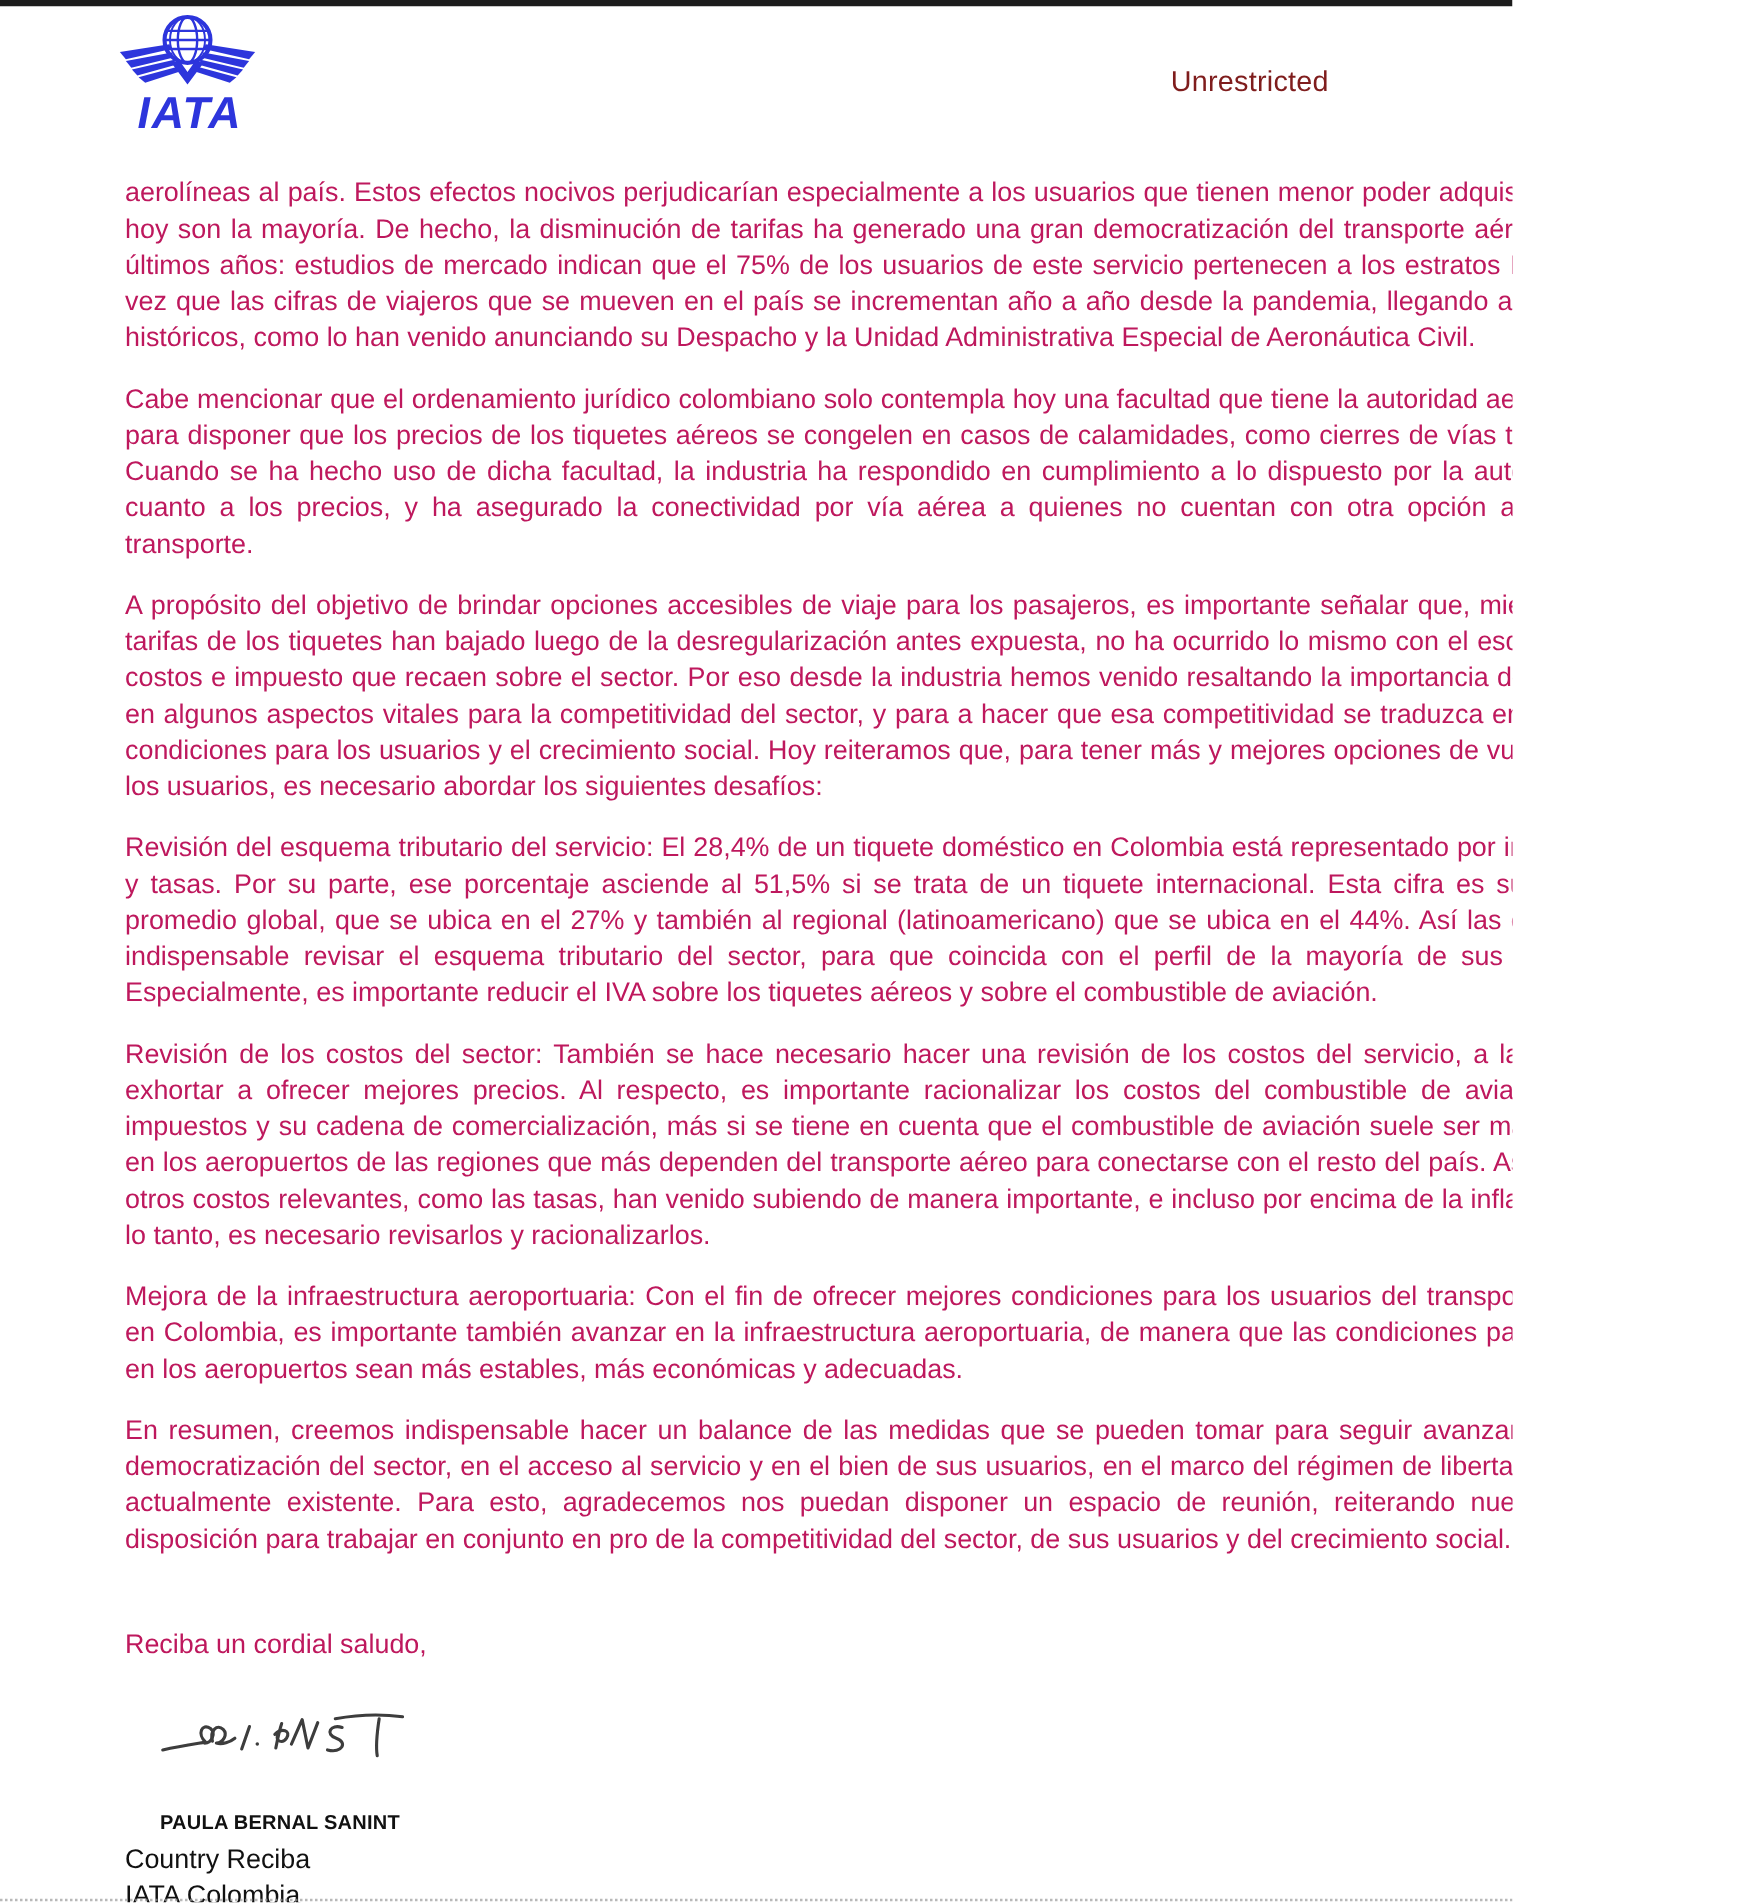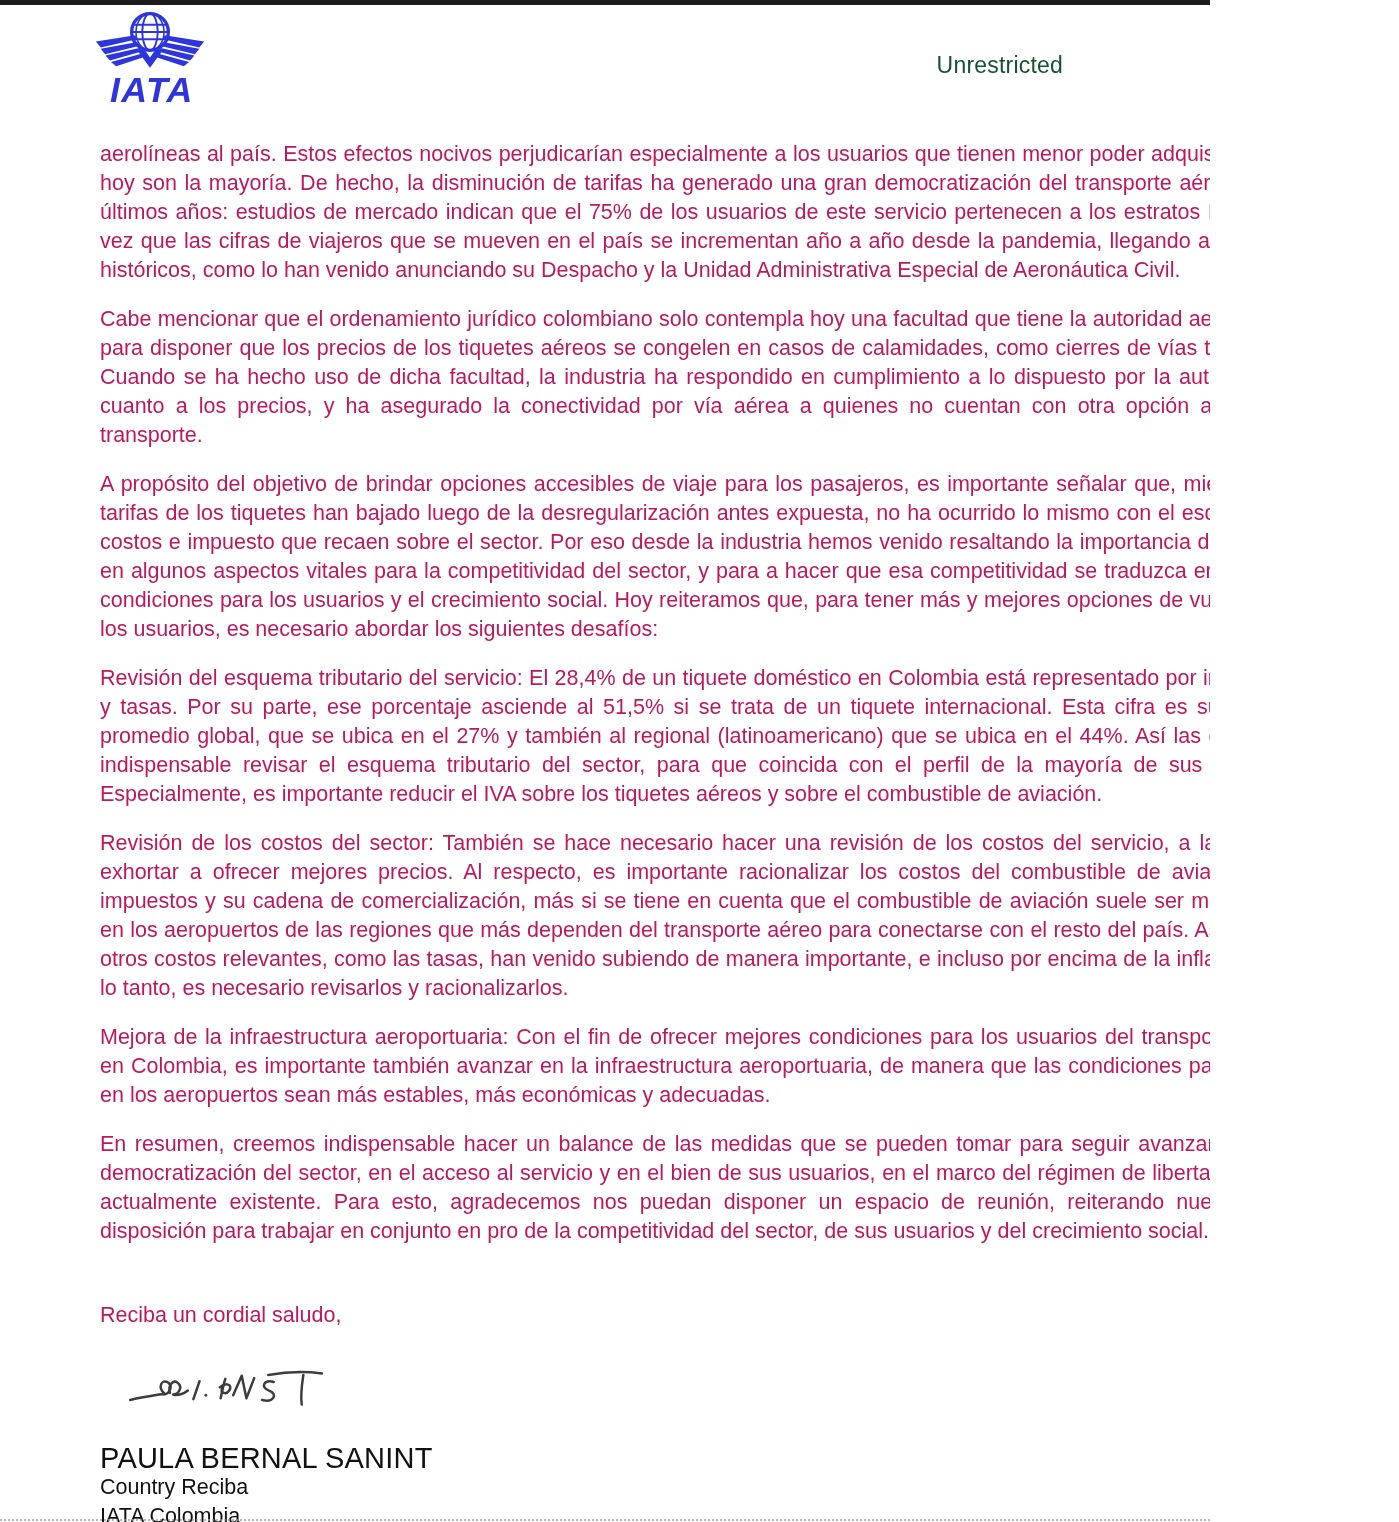--- a/index.html
+++ b/index.html
@@ -36,21 +36,21 @@
     left: 92px;
     width: 116px;
     height: 102px;
   }
   .classification {
     position: absolute;
     top: 52px;
     right: 147px;
     font-size: 23px;
     letter-spacing: 0.2px;
-    color: #14532d;
+    color: #7f1d1d;
   }
   .letter-body {
     position: absolute;
     top: 140px;
     left: 100px;
     width: 1201px;
   }
   .letter-body p {
     margin: 0 0 20px 0;
     font-size: 21.5px;
@@ -63,24 +63,25 @@
     text-align: left !important;
   }
   .signature-img {
     margin-top: 12px;
     margin-left: 10px;
     width: 265px;
     height: 78px;
   }
   .sig-name {
     margin-top: 16px;
-    font-size: 29px;
+    font-size: 16px;
     line-height: 29px;
-    font-weight: normal;
+    font-weight: bold;
     letter-spacing: 0.2px;
+    margin-left: 28px;
   }
   .sig-line {
     font-size: 21.5px;
     line-height: 29px;
   }
 </style>
 </head>
 <body>
 
 <div class="page">

